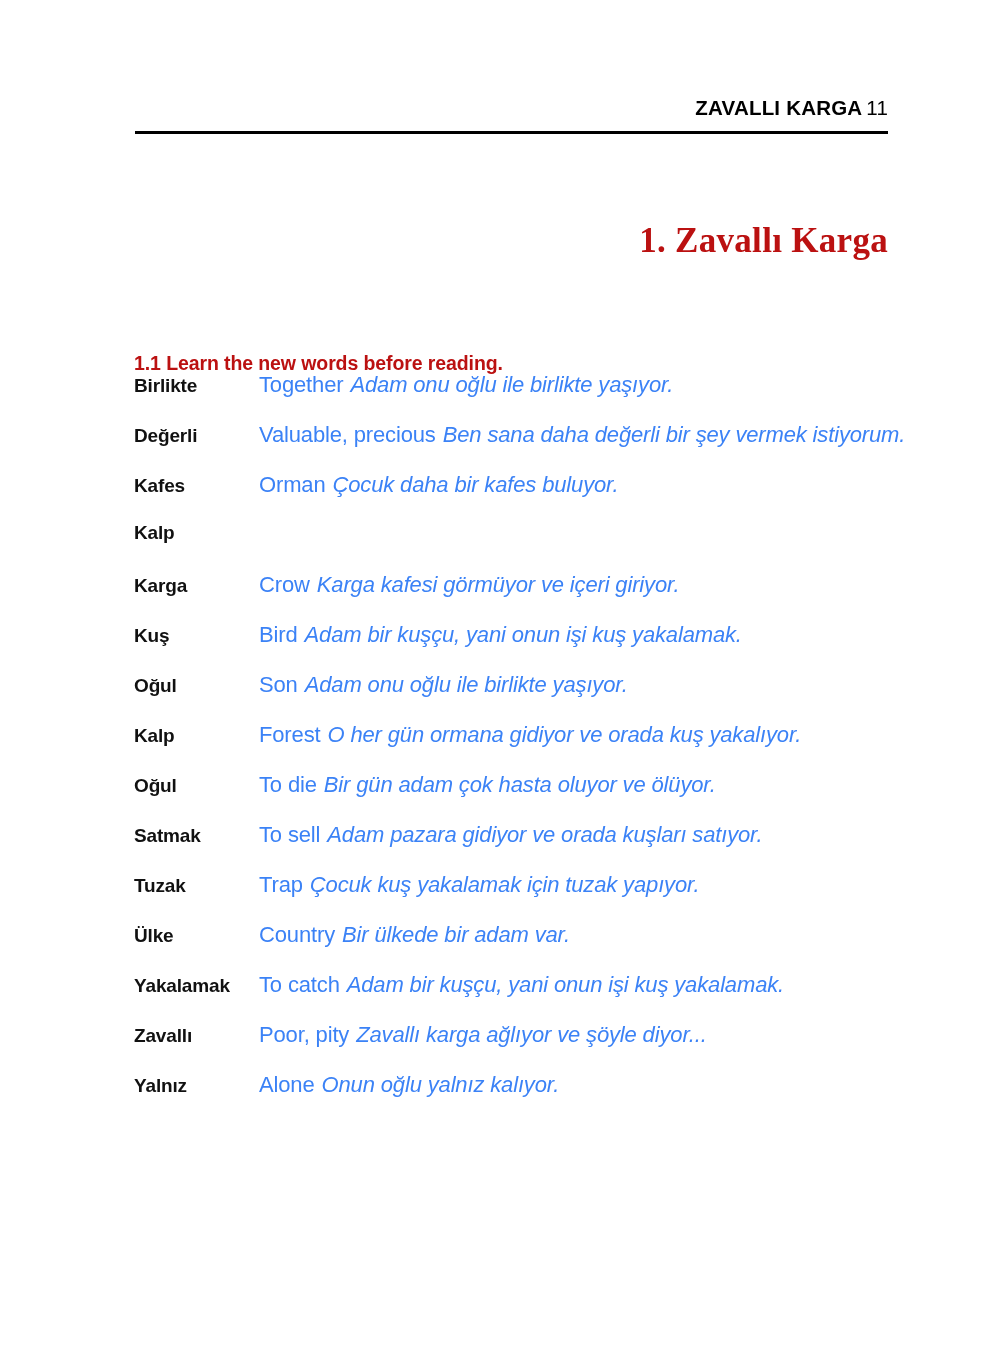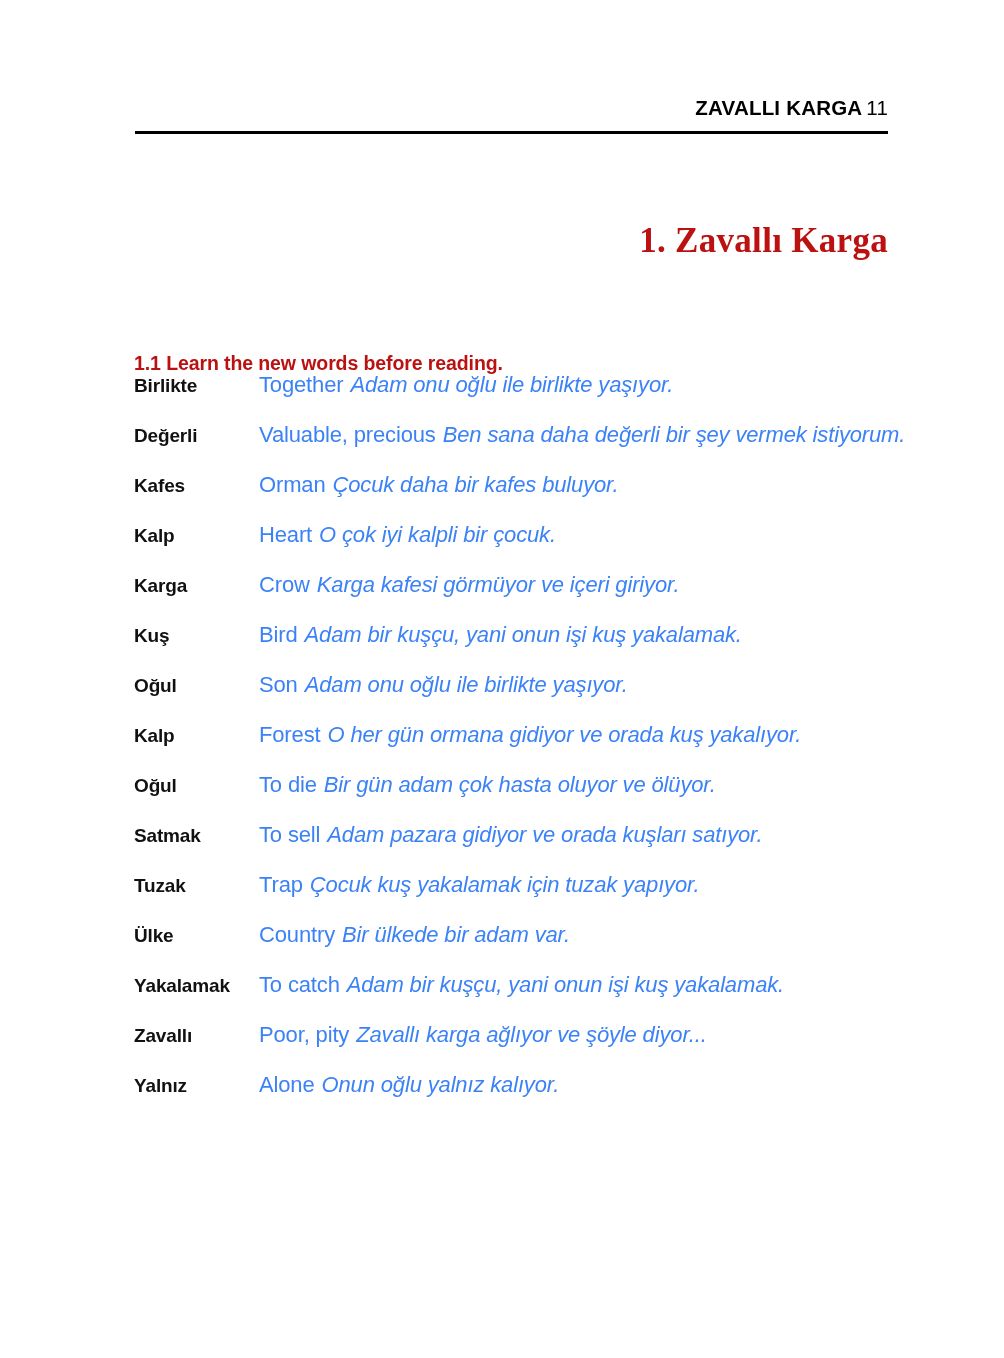--- a/index.html
+++ b/index.html
@@ -135,21 +135,20 @@
       <div class="vocab-row">
         <div class="vocab-term">Değerli</div>
         <div class="vocab-def"><span>Valuable, precious</span><i class="vocab-example">Ben sana daha değerli bir şey vermek istiyorum.</i></div>
       </div>
       <div class="vocab-row">
         <div class="vocab-term">Kafes</div>
         <div class="vocab-def"><span>Orman</span><i class="vocab-example">Çocuk daha bir kafes buluyor.</i></div>
       </div>
       <div class="vocab-row">
         <div class="vocab-term">Kalp</div>
-        <div class="vocab-def"><span>Heart</span><i class="vocab-example">O çok iyi kalpli bir çocuk.</i></div>
       </div>
       <div class="vocab-row">
         <div class="vocab-term">Karga</div>
         <div class="vocab-def"><span>Crow</span><i class="vocab-example">Karga kafesi görmüyor ve içeri giriyor.</i></div>
       </div>
       <div class="vocab-row">
         <div class="vocab-term">Kuş</div>
         <div class="vocab-def"><span>Bird</span><i class="vocab-example">Adam bir kuşçu, yani onun işi kuş yakalamak.</i></div>
       </div>
       <div class="vocab-row">

